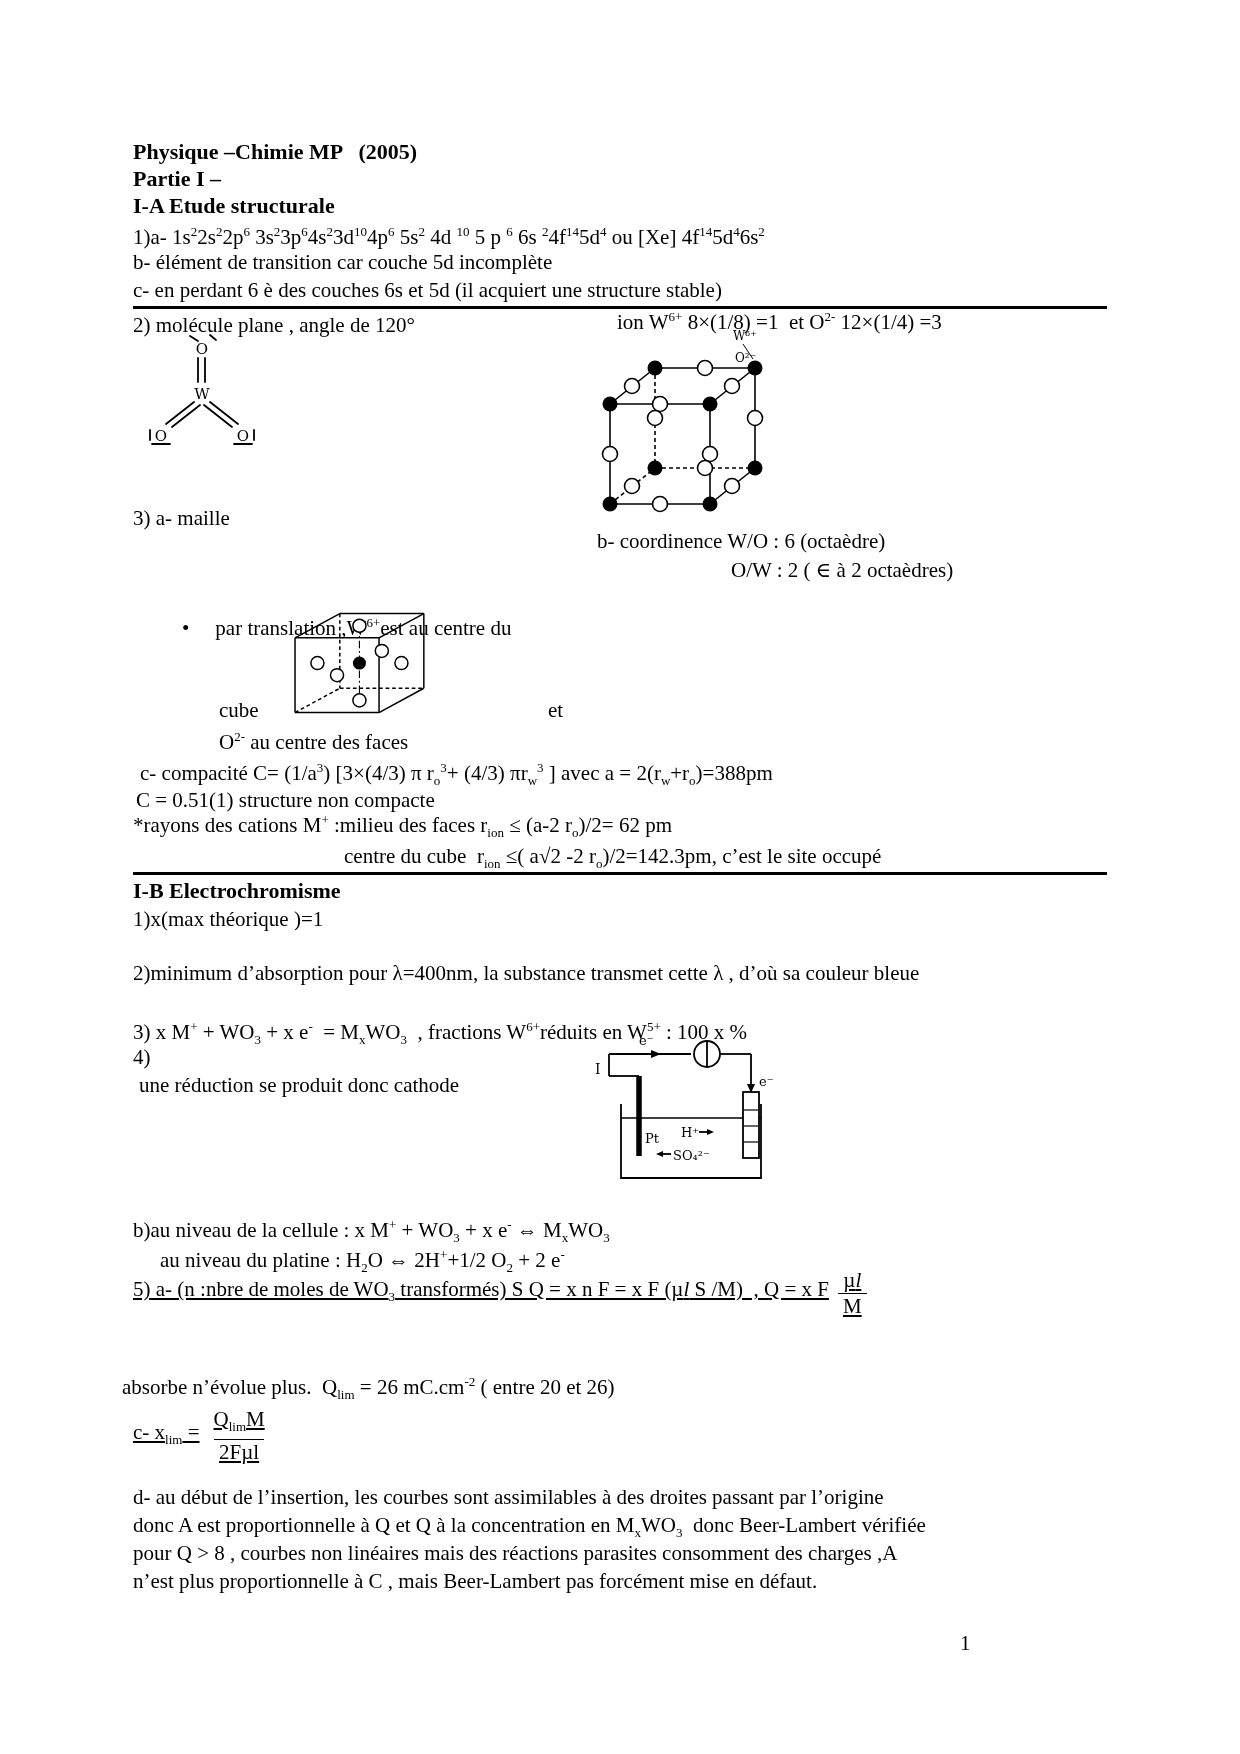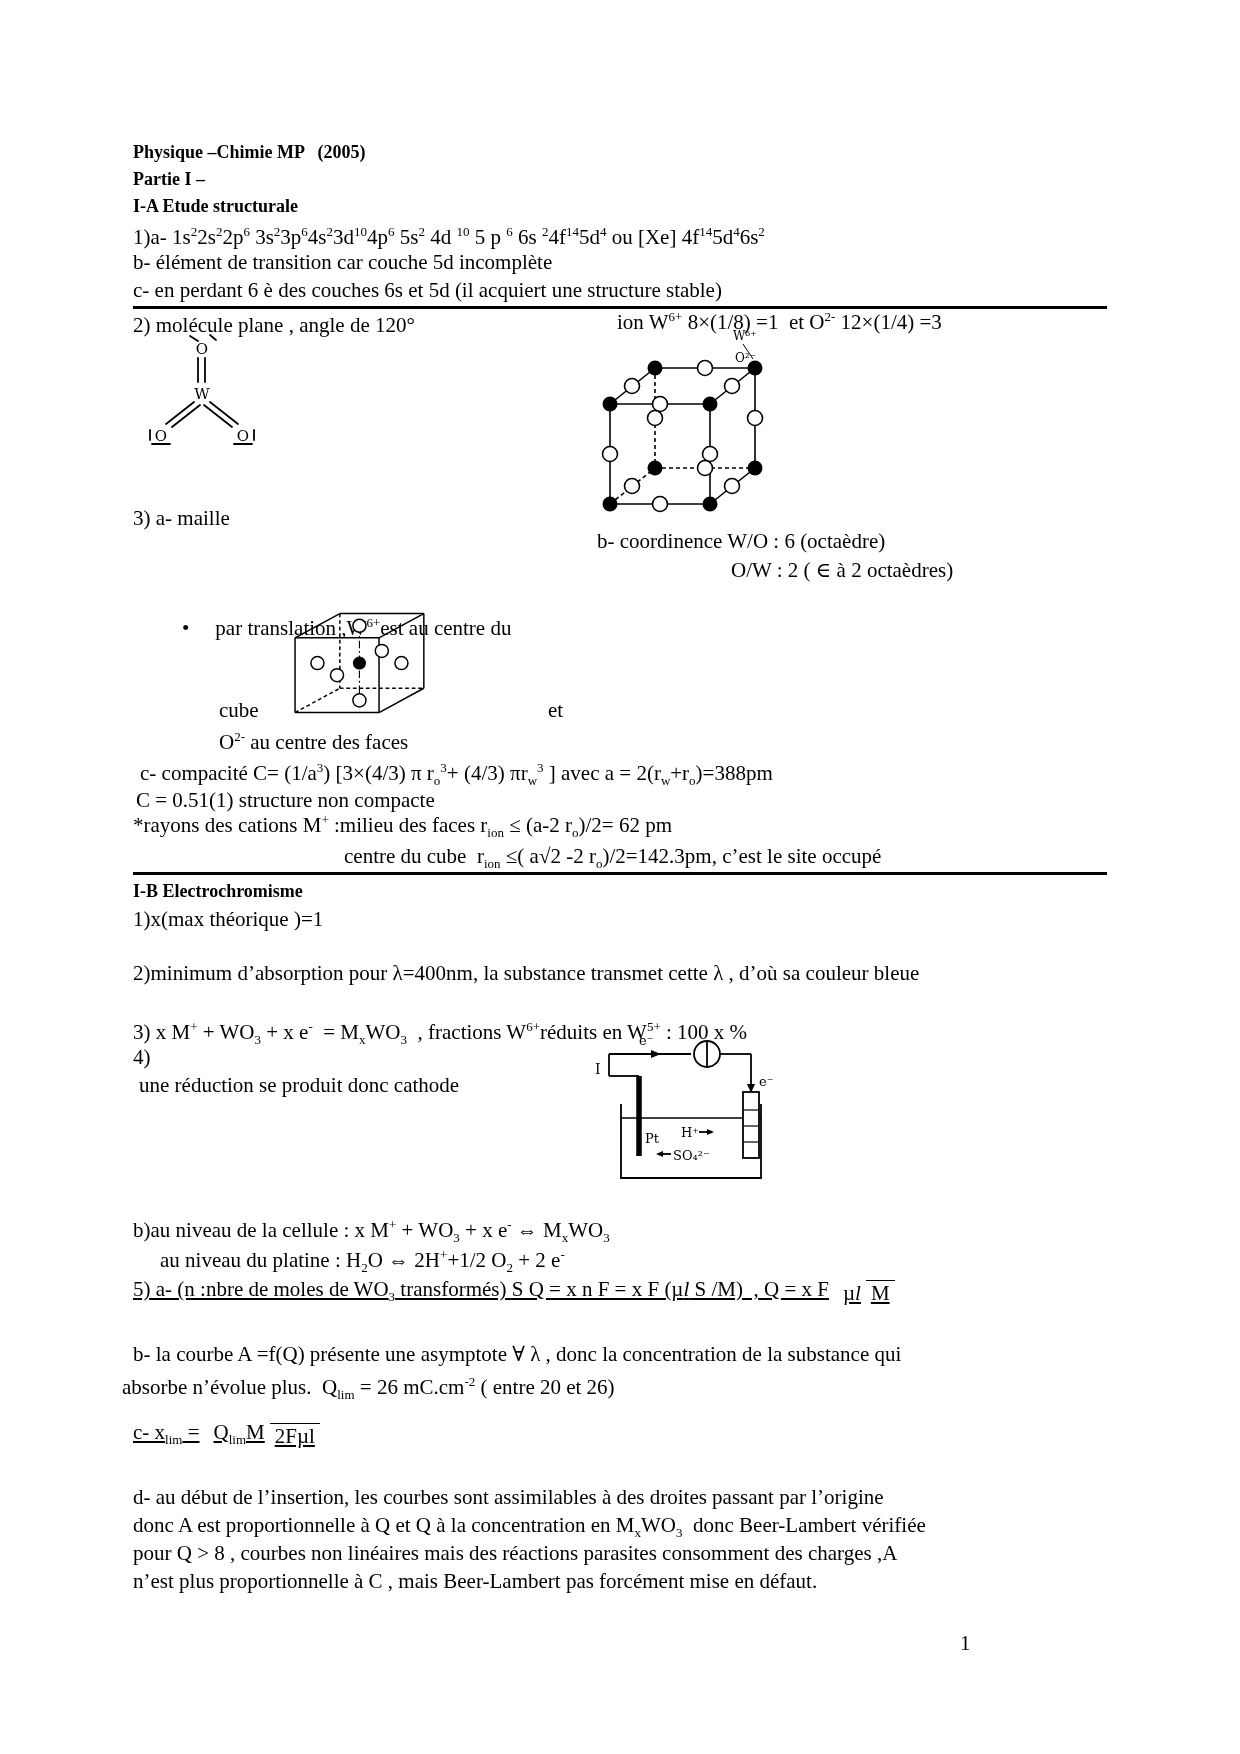--- a/index.html
+++ b/index.html
@@ -1,25 +1,25 @@
 <!DOCTYPE html>
 <html><head>
 <meta charset="utf-8">
 <style>
   html,body{margin:0;padding:0;background:#888;}
   .page{position:relative;width:1240px;height:1754px;background:#fff;
         font-family:"Liberation Serif","DejaVu Serif",serif;color:#000;overflow:hidden;margin:0 auto;}
   .line{position:absolute;font-size:21px;line-height:26px;white-space:pre;}
-  .bold{font-weight:bold;font-size:18px;}
+  .bold{font-weight:bold;font-size:22px;}
   sup{font-size:13px;}
   sub{font-size:13px;}
   .rule{position:absolute;height:3px;background:#000;}
   .diagram{position:absolute;}
   .eq{display:flex;align-items:center;text-decoration:underline;}
-  .frac{display:inline-flex;align-items:center;margin:12px 9px;}
+  .frac{display:inline-flex;flex-direction:column;align-items:center;margin:12px 9px;}
   .frac .num,.frac .den{padding:0 5px;line-height:25px;white-space:pre;}
   .frac .den{border-top:1.6px solid #000;}
   .bulletdot{display:inline-block;margin-right:26px;font-size:21px;}
   svg text{font-family:"DejaVu Serif",serif;fill:#000;}
   svg .hand{font-size:12px;}
 </style>
 </head>
 <body>
 
 <div class="page">
@@ -194,21 +194,20 @@
   <div class="line" style="left:160px;top:1242px">au niveau du platine : H<sub>2</sub>O ⇔ 2H<sup>+</sup>+1/2 O<sub>2</sub> + 2 e<sup>-</sup></div>
 
   <div class="line eq" style="left:133px;top:1258px;height:70px">
     <span>5) a- (n :nbre de moles de WO<sub>3</sub> transformés) S Q = x n F = x F (µ<i>l</i> S /M)  , Q = x F</span>
     <span class="frac">
       <span class="num">µ<i>l</i></span>
       <span class="den">M</span>
     </span>
   </div>
 
-  <div class="line" style="left:133px;top:1341px">b- la courbe A =f(Q) présente une asymptote ∀ λ , donc la concentration de la substance qui</div>
   <div class="line" style="left:122px;top:1369px">absorbe n’évolue plus.  Q<sub>lim</sub> = 26 mC.cm<sup>-2</sup> ( entre 20 et 26)</div>
 
   <div class="line eq" style="left:133px;top:1398px;height:76px">
     <span>c- x<sub>lim</sub> =</span>
     <span class="frac">
       <span class="num">Q<sub>lim</sub>M</span>
       <span class="den">2Fµl</span>
     </span>
   </div>
 

